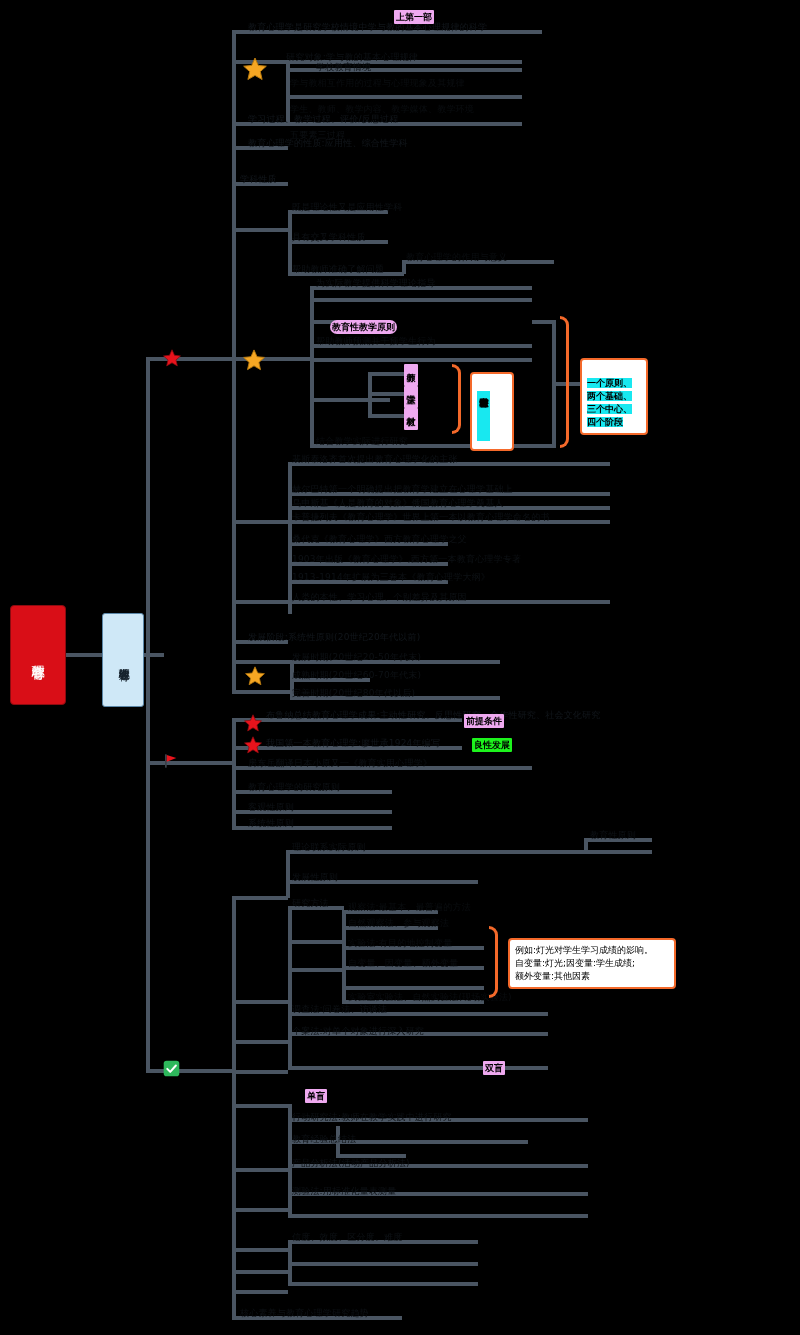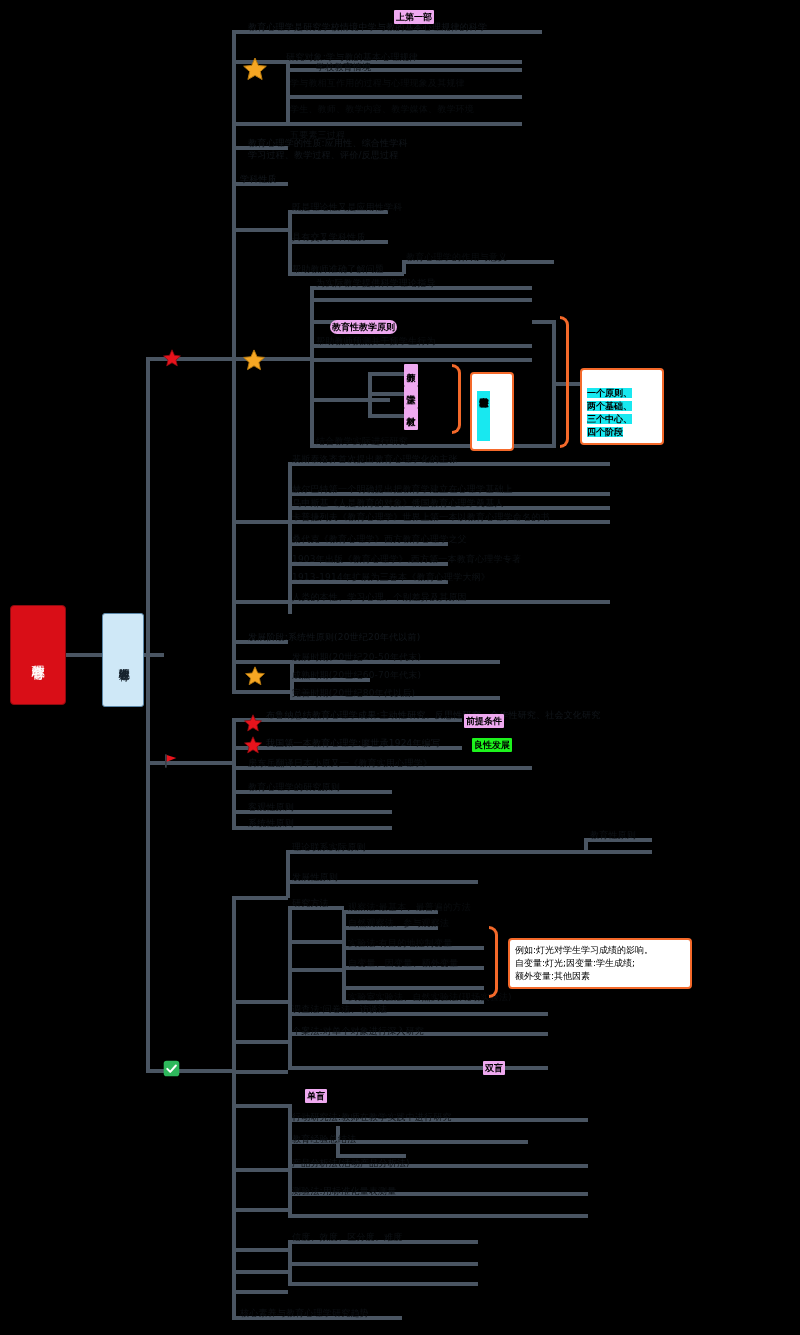--- a/index.html
+++ b/index.html
@@ -319,21 +319,21 @@
   <div class="ln h" style="left:288px; top:1240px; width:190px;"></div>
   <div class="ln h" style="left:288px; top:1262px; width:190px;"></div>
   <div class="ln h" style="left:288px; top:1282px; width:190px;"></div>
   <div class="ln v" style="left:288px; top:1240px; height:46px;"></div>
 
   <div class="topic" style="left:248px; top:22px;">教育心理学是研究学校情境中学与教的基本心理规律的科学</div>
   <div class="topic dim" style="left:286px; top:52px;">研究对象:学与教的基本心理规律</div>
   <div class="topic dim" style="left:316px; top:62px;">学校教育情境</div>
   <div class="topic dimmer" style="left:290px; top:78px;">学与教相互作用的过程与心理现象及其规律</div>
   <div class="topic dimmer" style="left:290px; top:104px;">学生、教师、教学内容、教学媒体、教学环境</div>
-  <div class="topic" style="left:248px; top:114px;margin-top:36px;">学习过程、教学过程、评价/反思过程</div>
+  <div class="topic" style="left:248px; top:114px;">学习过程、教学过程、评价/反思过程</div>
   <div class="topic dim" style="left:290px; top:130px;">五要素三过程</div>
   <div class="topic" style="left:248px; top:138px;">教育心理学的性质:应用性、综合性学科</div>
   <div class="topic" style="left:240px; top:174px;">学科性质</div>
   <div class="topic dim" style="left:292px; top:202px;">既是理论性又是应用性学科</div>
   <div class="topic dim" style="left:292px; top:232px;">具有交叉学科性质</div>
   <div class="topic dimmer" style="left:406px; top:252px;">教育心理学的作用与意义</div>
   <div class="topic dim" style="left:292px; top:264px;">帮助教师准确了解问题</div>
 
   <div class="topic dim" style="left:316px; top:278px;">为实际教学提供科学理论指导</div>
   <div class="topic dimmer" style="left:316px; top:336px;">帮助教师预测并干预学生行为</div>
@@ -390,25 +390,25 @@
 
   <div class="chip pink" style="left:305px; top:1061px;margin-top:28px;">单盲</div>
   <div class="chip pink" style="left:483px; top:1061px;">双盲</div>
 
   <div class="brace" style="left:452px; top:364px; height:70px;"></div>
   <div class="callout" style="left:470px; top:372px; width:44px;">
     <span class="hl" style="display:inline-block; writing-mode:vertical-rl; text-orientation:upright; height:50px;">老师在课堂中讲教材</span>
   </div>
 
   <div class="brace" style="left:560px; top:316px; height:132px;"></div>
-  <div class="callout" style="left:580px; top:368px; width:84px;">
+  <div class="callout" style="left:580px; top:358px; width:68px;">
     <span class="hl">一个原则、
 两个基础、
 三个中心、
 四个阶段</span>
   </div>
 
   <div class="brace" style="left:489px; top:926px; height:72px;"></div>
-  <div class="callout" style="left:508px; top:938px; width:184px;">例如:灯光对学生学习成绩的影响。
+  <div class="callout" style="left:508px; top:938px; width:168px;">例如:灯光对学生学习成绩的影响。
 自变量:灯光;因变量:学生成绩;
 额外变量:其他因素</div>
 
 </div>
 
 </body></html>

